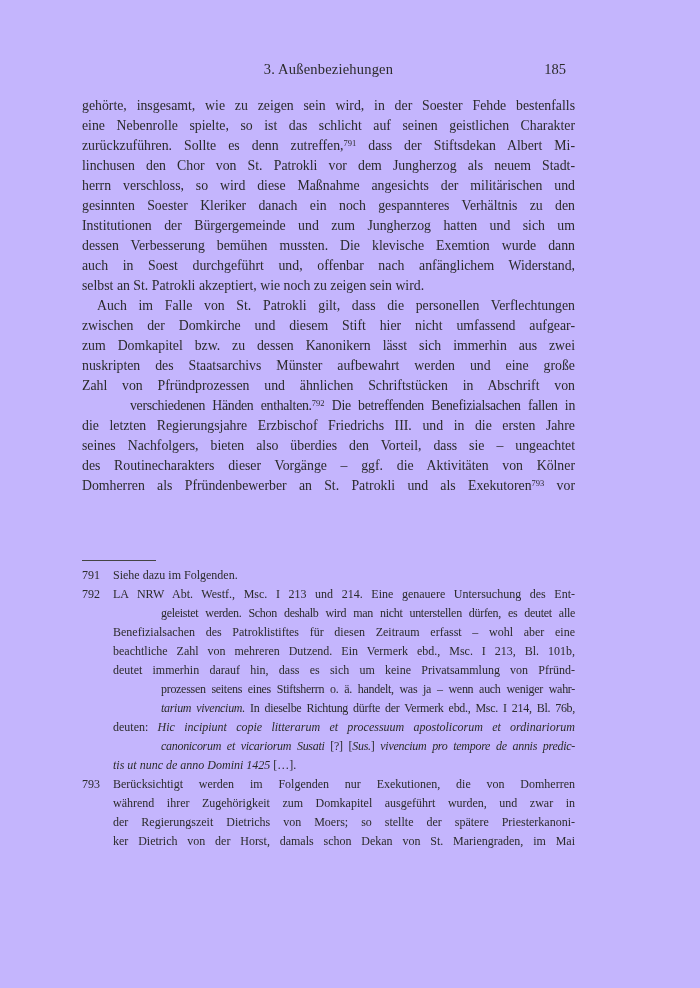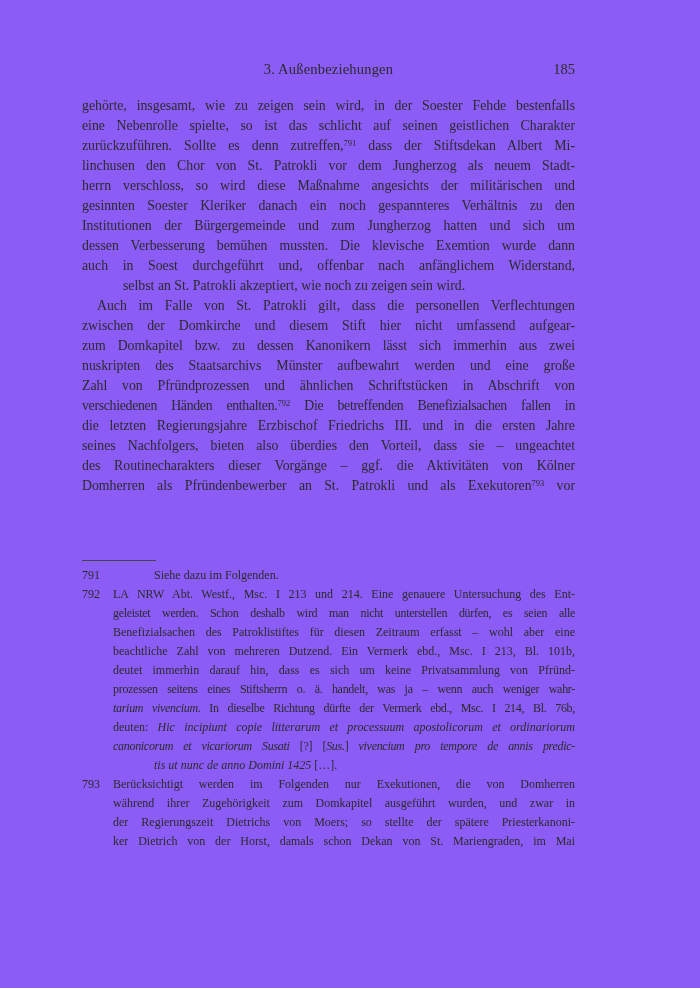--- a/index.html
+++ b/index.html
@@ -1,44 +1,44 @@
 <!DOCTYPE html>
 <html><head>
 <meta charset="utf-8">
 <style>
   html,body{margin:0;padding:0;background:#ffffff;}
   .page{
     position:relative;
     width:700px;height:988px;
-    background:#8b5cf6;
+    background:#c4b5fd;
     font-family:"Liberation Serif","DejaVu Serif",serif;
     color:#2b2b2b;
     overflow:hidden;
   }
   .running-header{
     position:absolute;top:61px;left:82px;width:493px;
     font-size:14.5px;line-height:17px;
   }
   .running-header .section{display:block;text-align:center;letter-spacing:0.2px;}
-  .running-header .pagenum{position:absolute;right:0;top:0;text-align:center;}
+  .running-header .pagenum{position:absolute;right:9px;top:0;text-align:center;}
   .body-text{
     position:absolute;top:96px;left:82px;width:493px;
     font-size:13.8px;line-height:20px;
   }
   .line{
     text-align:justify;
     text-align-last:justify;
     height:20px;
     white-space:normal;
     overflow:visible;
   }
   .footnotes .line{height:19px;}
-  .line-end{text-align-last:left;margin-left:41px;}
+  .line-end{text-align-last:left;}
   .line-indent{padding-left:15px;}
-  .line-tight{letter-spacing:-0.3px;}
+  .line-tight{letter-spacing:-0.3px;margin-left:48px;}
   .sup{
     font-size:8.5px;
     position:relative;top:-4px;
     letter-spacing:0;
   }
   .ital{font-style:italic;}
   .fn-separator{
     position:absolute;top:560px;left:82px;
     width:74px;height:0;
     border-top:1px solid #444444;
@@ -90,21 +90,21 @@
   <div class="fn-separator"></div>
 
   <div class="footnotes">
       <div class="footnote">
         <span class="fn-num">791</span>
         <div class="line line-end"><span class="run">Siehe dazu im Folgenden.</span></div>
       </div>
       <div class="footnote">
         <span class="fn-num">792</span>
         <div class="line"><span class="run">LA NRW Abt. Westf., Msc. I 213 und 214. Eine genauere Untersuchung des Ent-</span></div>
-        <div class="line line-tight"><span class="run">geleistet werden. Schon deshalb wird man nicht unterstellen dürfen, es seien alle</span></div>
+        <div class="line line-tight"><span class="run">geleistet werden. Schon deshalb wird man nicht unterstellen dürfen, es deutet alle</span></div>
         <div class="line"><span class="run">Benefizialsachen des Patroklistiftes für diesen Zeitraum erfasst – wohl aber eine</span></div>
         <div class="line"><span class="run">beachtliche Zahl von mehreren Dutzend. Ein Vermerk ebd., Msc. I 213, Bl. 101b,</span></div>
         <div class="line"><span class="run">deutet immerhin darauf hin, dass es sich um keine Privatsammlung von Pfründ-</span></div>
         <div class="line line-tight"><span class="run">prozessen seitens eines Stiftsherrn o. ä. handelt, was ja – wenn auch weniger wahr-</span></div>
         <div class="line line-tight"><span class="ital">tarium vivencium.</span><span class="run"> In dieselbe Richtung dürfte der Vermerk ebd., Msc. I 214, Bl. 76b,</span></div>
         <div class="line"><span class="run">deuten: </span><span class="ital">Hic incipiunt copie litterarum et processuum apostolicorum et ordinariorum</span></div>
         <div class="line line-tight"><span class="ital">canonicorum et vicariorum Susati </span><span class="run">[?] [</span><span class="ital">Sus.</span><span class="run">] </span><span class="ital">vivencium pro tempore de annis predic-</span></div>
         <div class="line line-end"><span class="ital">tis ut nunc de anno Domini 1425 </span><span class="run">[…].</span></div>
       </div>
       <div class="footnote">

